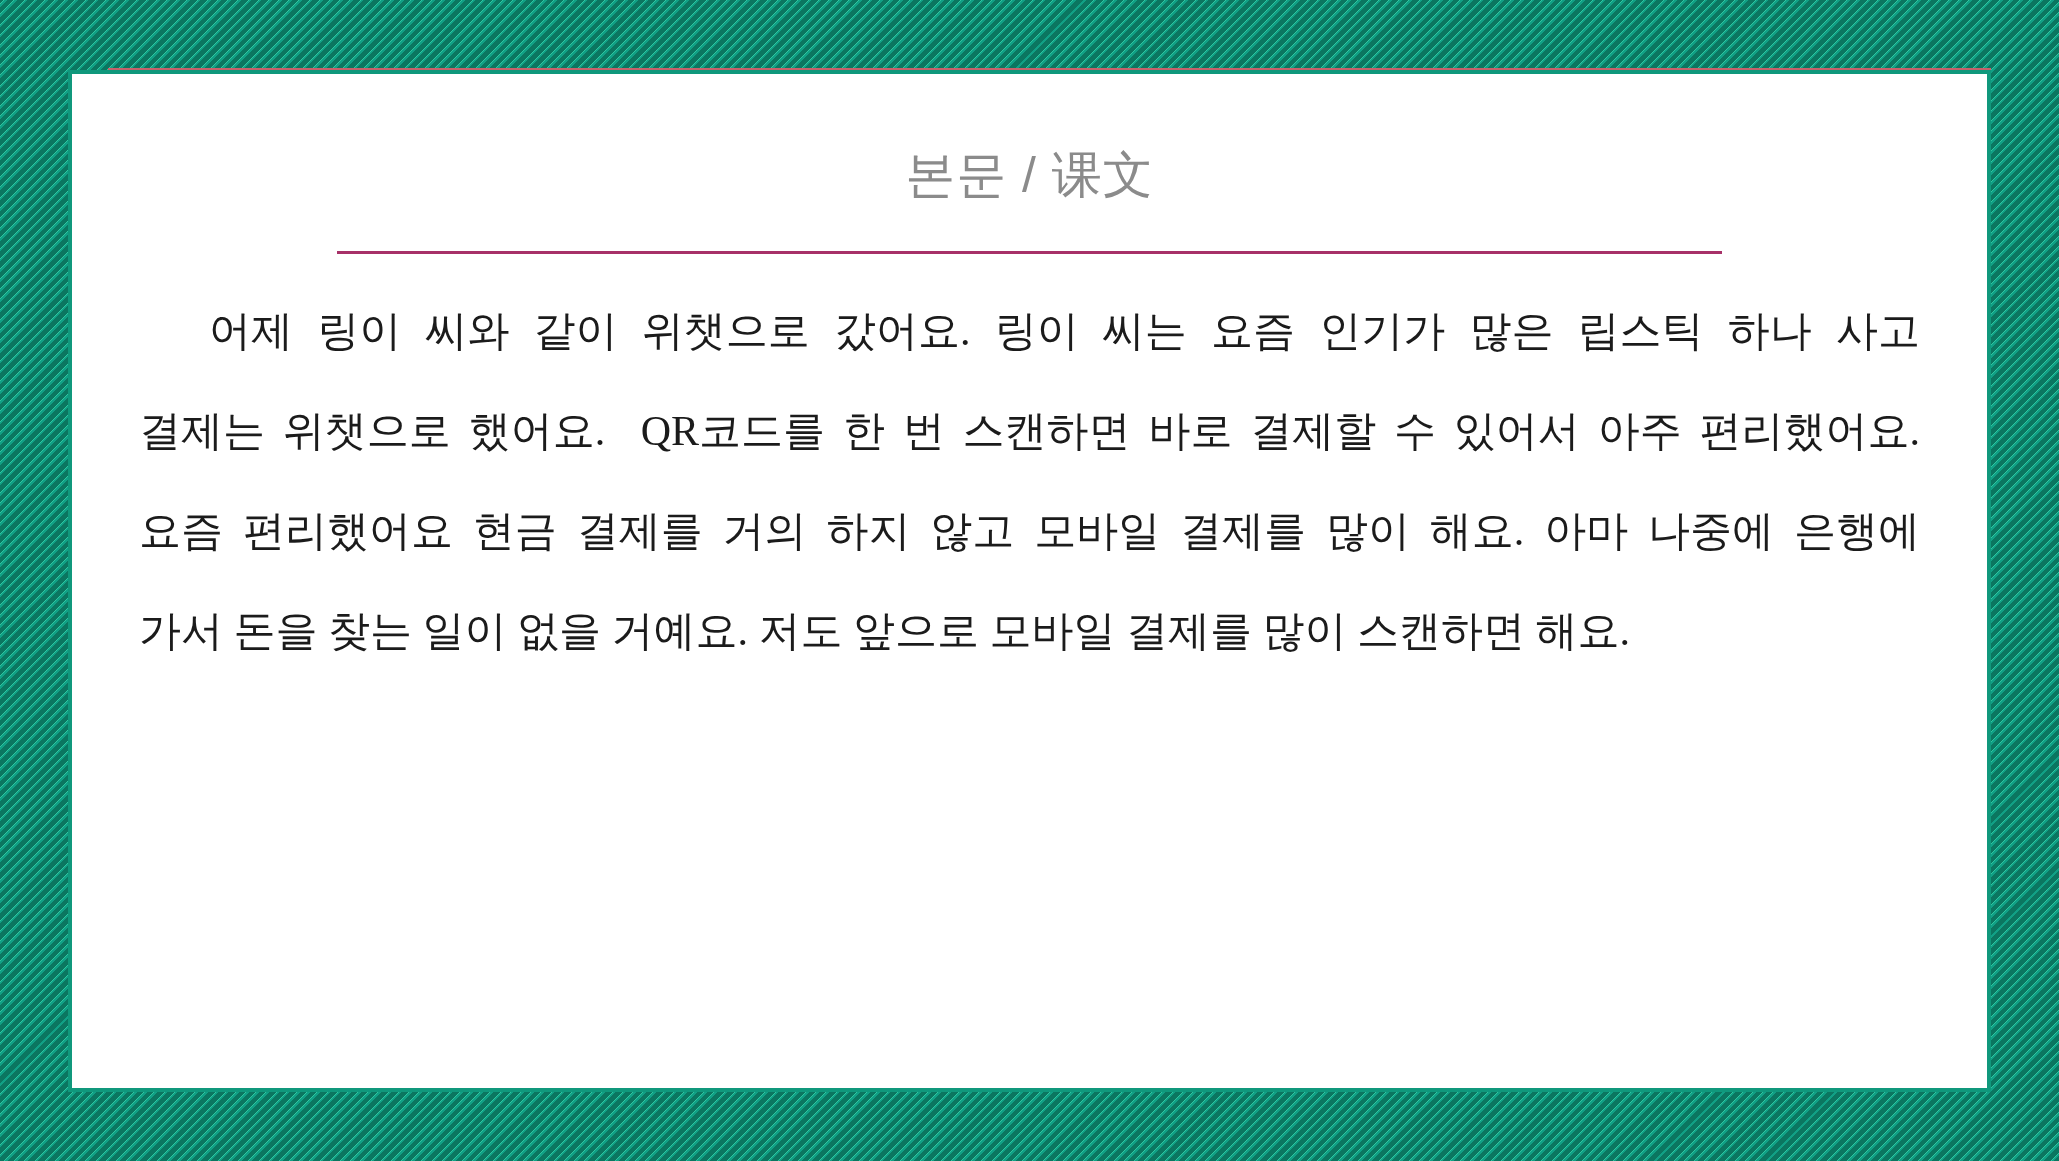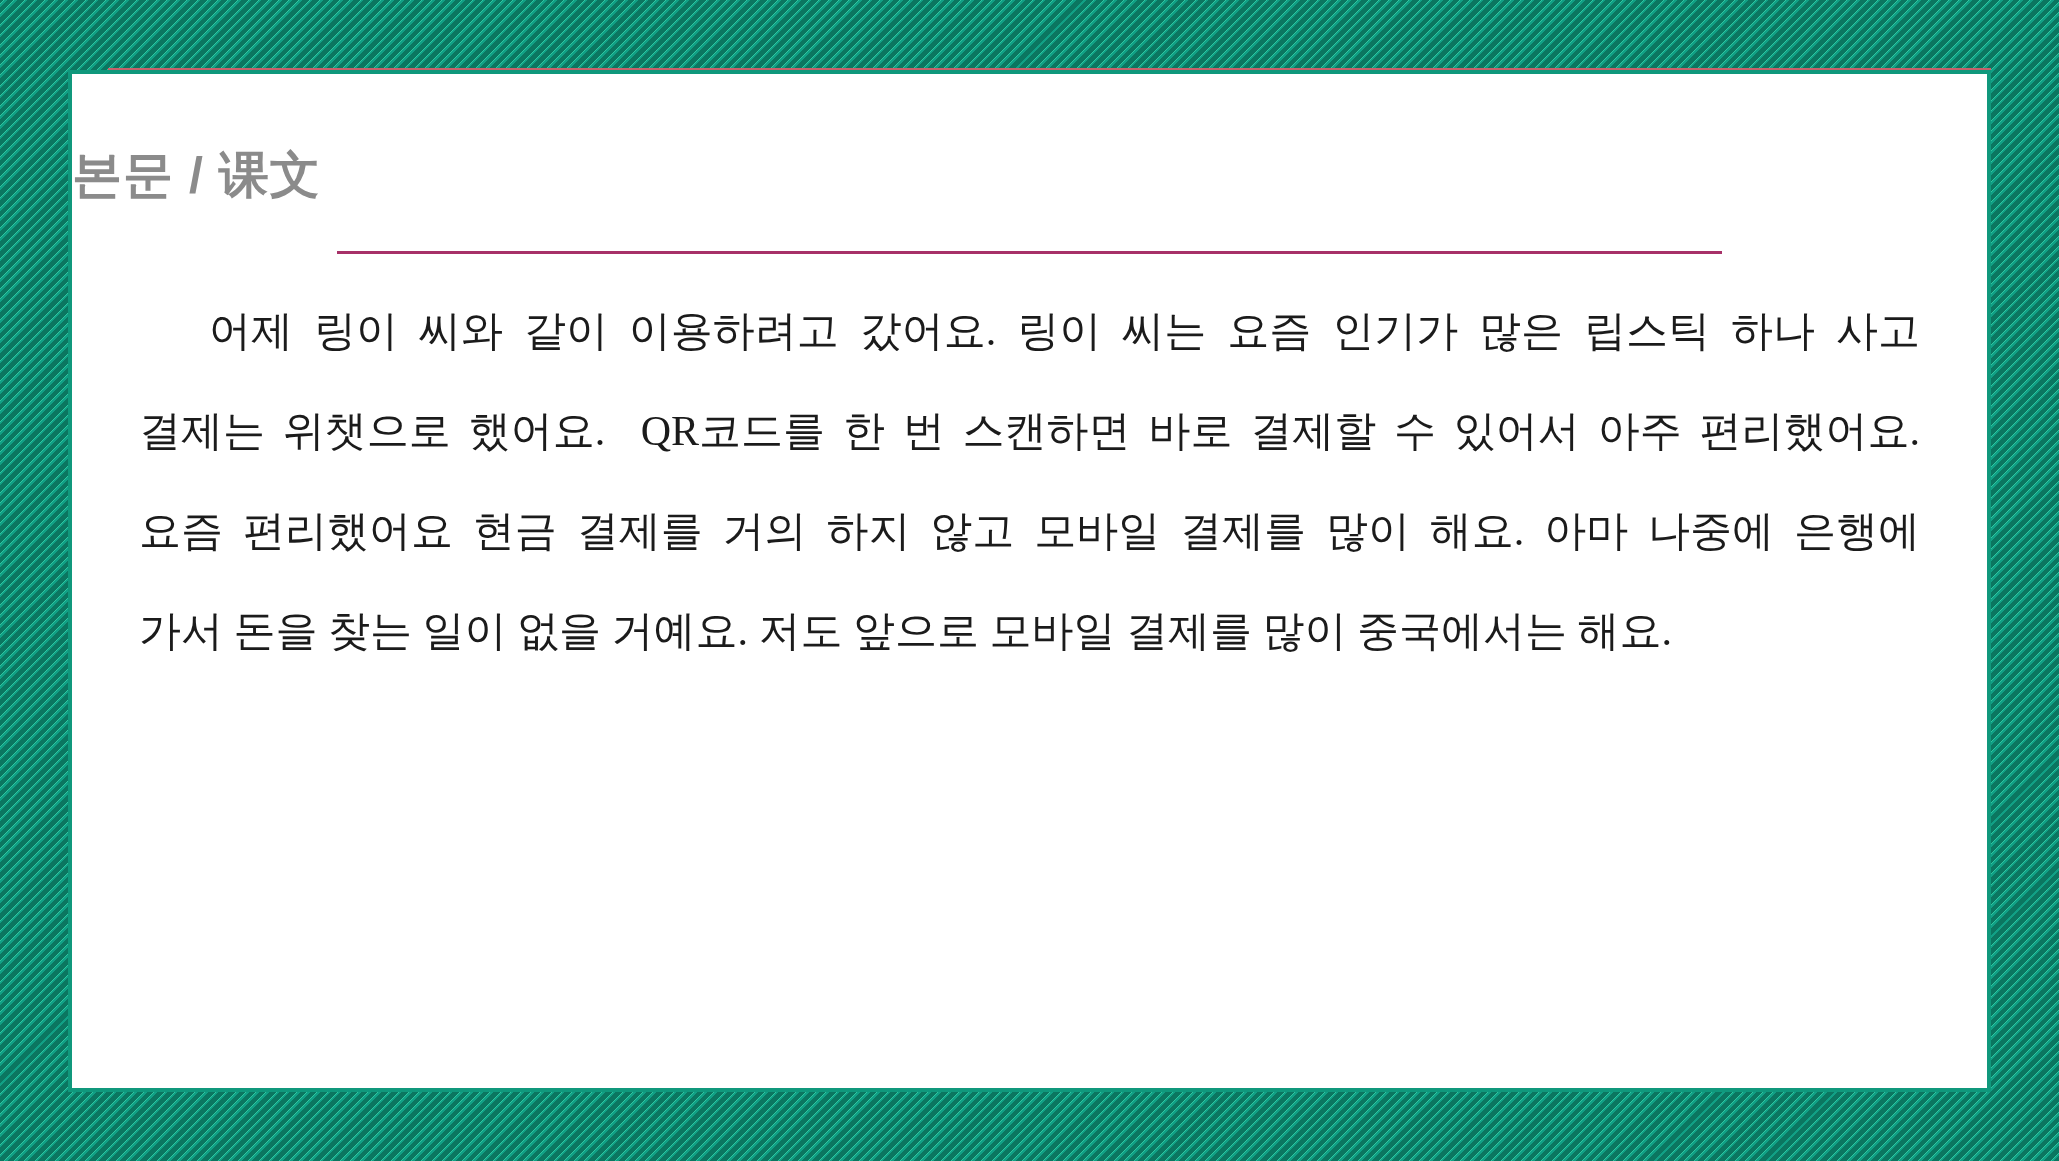--- a/index.html
+++ b/index.html
@@ -44,23 +44,23 @@
     height: 1022px;
     box-sizing: border-box;
     background: #ffffff;
     border: 4px solid #10987c;
     z-index: 2;
   }
   .card-title {
     margin: 66px 0 0 0;
     height: 70px;
     line-height: 70px;
-    text-align: left;
+    text-align: center;
     font-size: 50px;
-    font-weight: 700;
+    font-weight: 400;
     color: #8b8b8b;
     letter-spacing: 1px;
   }
   .divider {
     margin: 41px auto 0 auto;
     width: 1385px;
     height: 3px;
     background: #a73168;
     border: none;
   }
@@ -92,21 +92,21 @@
 
   <div class="accent-top-line"></div>
 
   <div class="card">
 
     <h1 class="card-title">본문 / 课文</h1>
 
     <div class="divider"></div>
 
     <div class="body-text">
-      <div class="body-line first">어제 링이 씨와 같이 이용하려고 갔어요. 링이 씨는 요즘 인기가 많은 립스틱 하나 사고</div>
+      <div class="body-line first">어제 링이 씨와 같이 위챗으로 갔어요. 링이 씨는 요즘 인기가 많은 립스틱 하나 사고</div>
       <div class="body-line">결제는 위챗으로 했어요.  QR코드를 한 번 스캔하면 바로 결제할 수 있어서 아주 편리했어요.</div>
       <div class="body-line">요즘 편리했어요 현금 결제를 거의 하지 않고 모바일 결제를 많이 해요. 아마 나중에 은행에</div>
-      <div class="body-line last">가서 돈을 찾는 일이 없을 거예요. 저도 앞으로 모바일 결제를 많이 중국에서는 해요.</div>
+      <div class="body-line last">가서 돈을 찾는 일이 없을 거예요. 저도 앞으로 모바일 결제를 많이 스캔하면 해요.</div>
     </div>
 
   </div>
 
 </div>
 
 </body></html>

